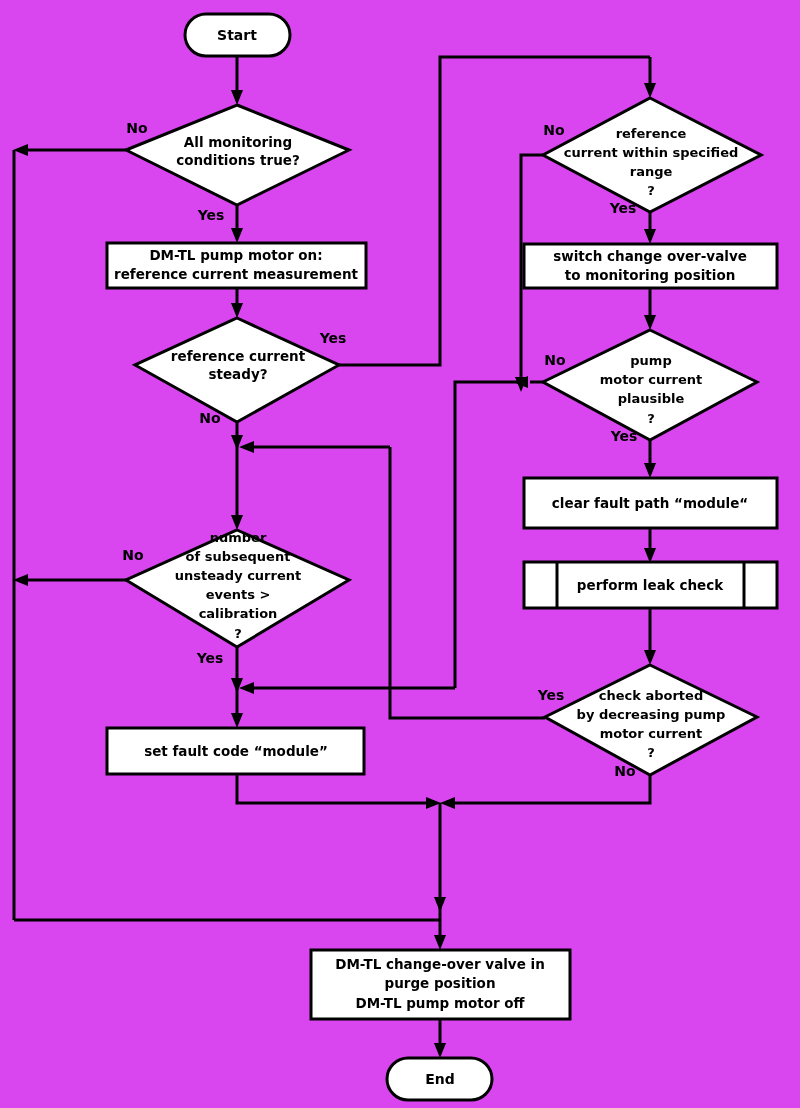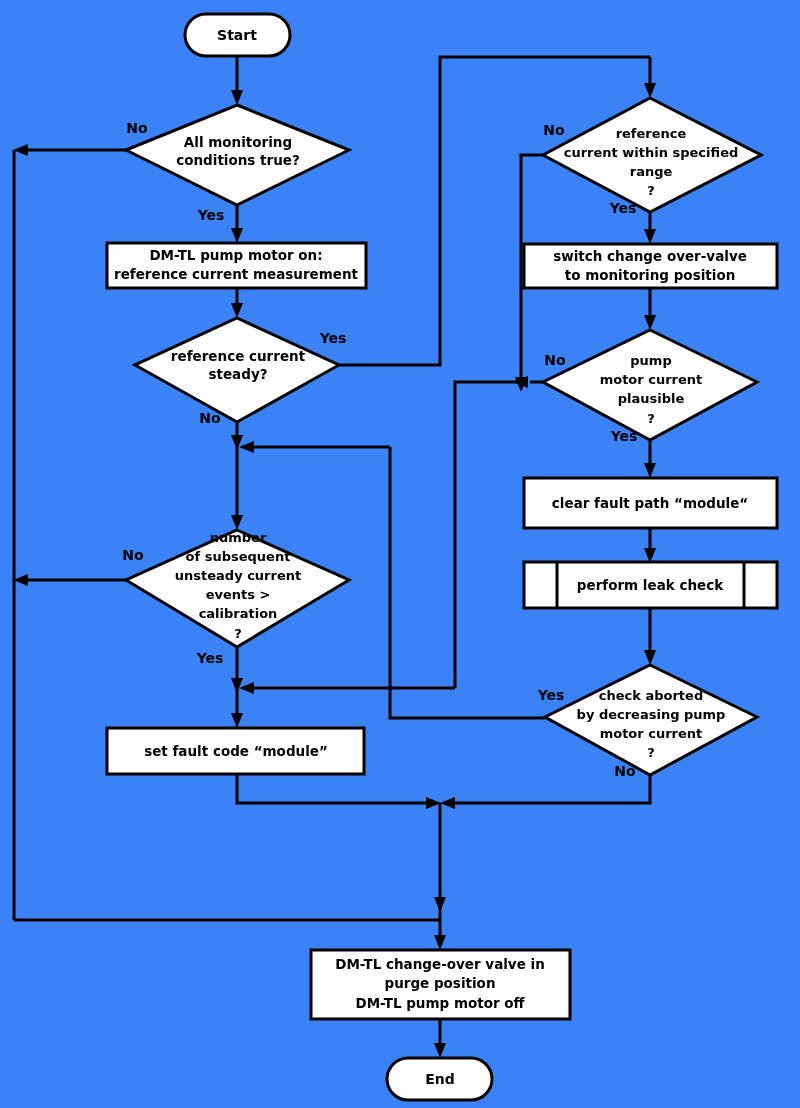--- a/index.html
+++ b/index.html
@@ -4,21 +4,21 @@
 <style>
   html, body {
     margin: 0;
     padding: 0;
     background: #ffffff;
   }
   #page {
     position: relative;
     width: 800px;
     height: 1108px;
-    background: #3b82f6;
+    background: #d946ef;
     font-family: "DejaVu Sans", "Liberation Sans", sans-serif;
     text-align: center;
   }
   svg#flow {
     position: absolute;
     left: 0;
     top: 0;
     width: 800px;
     height: 1108px;
   }

